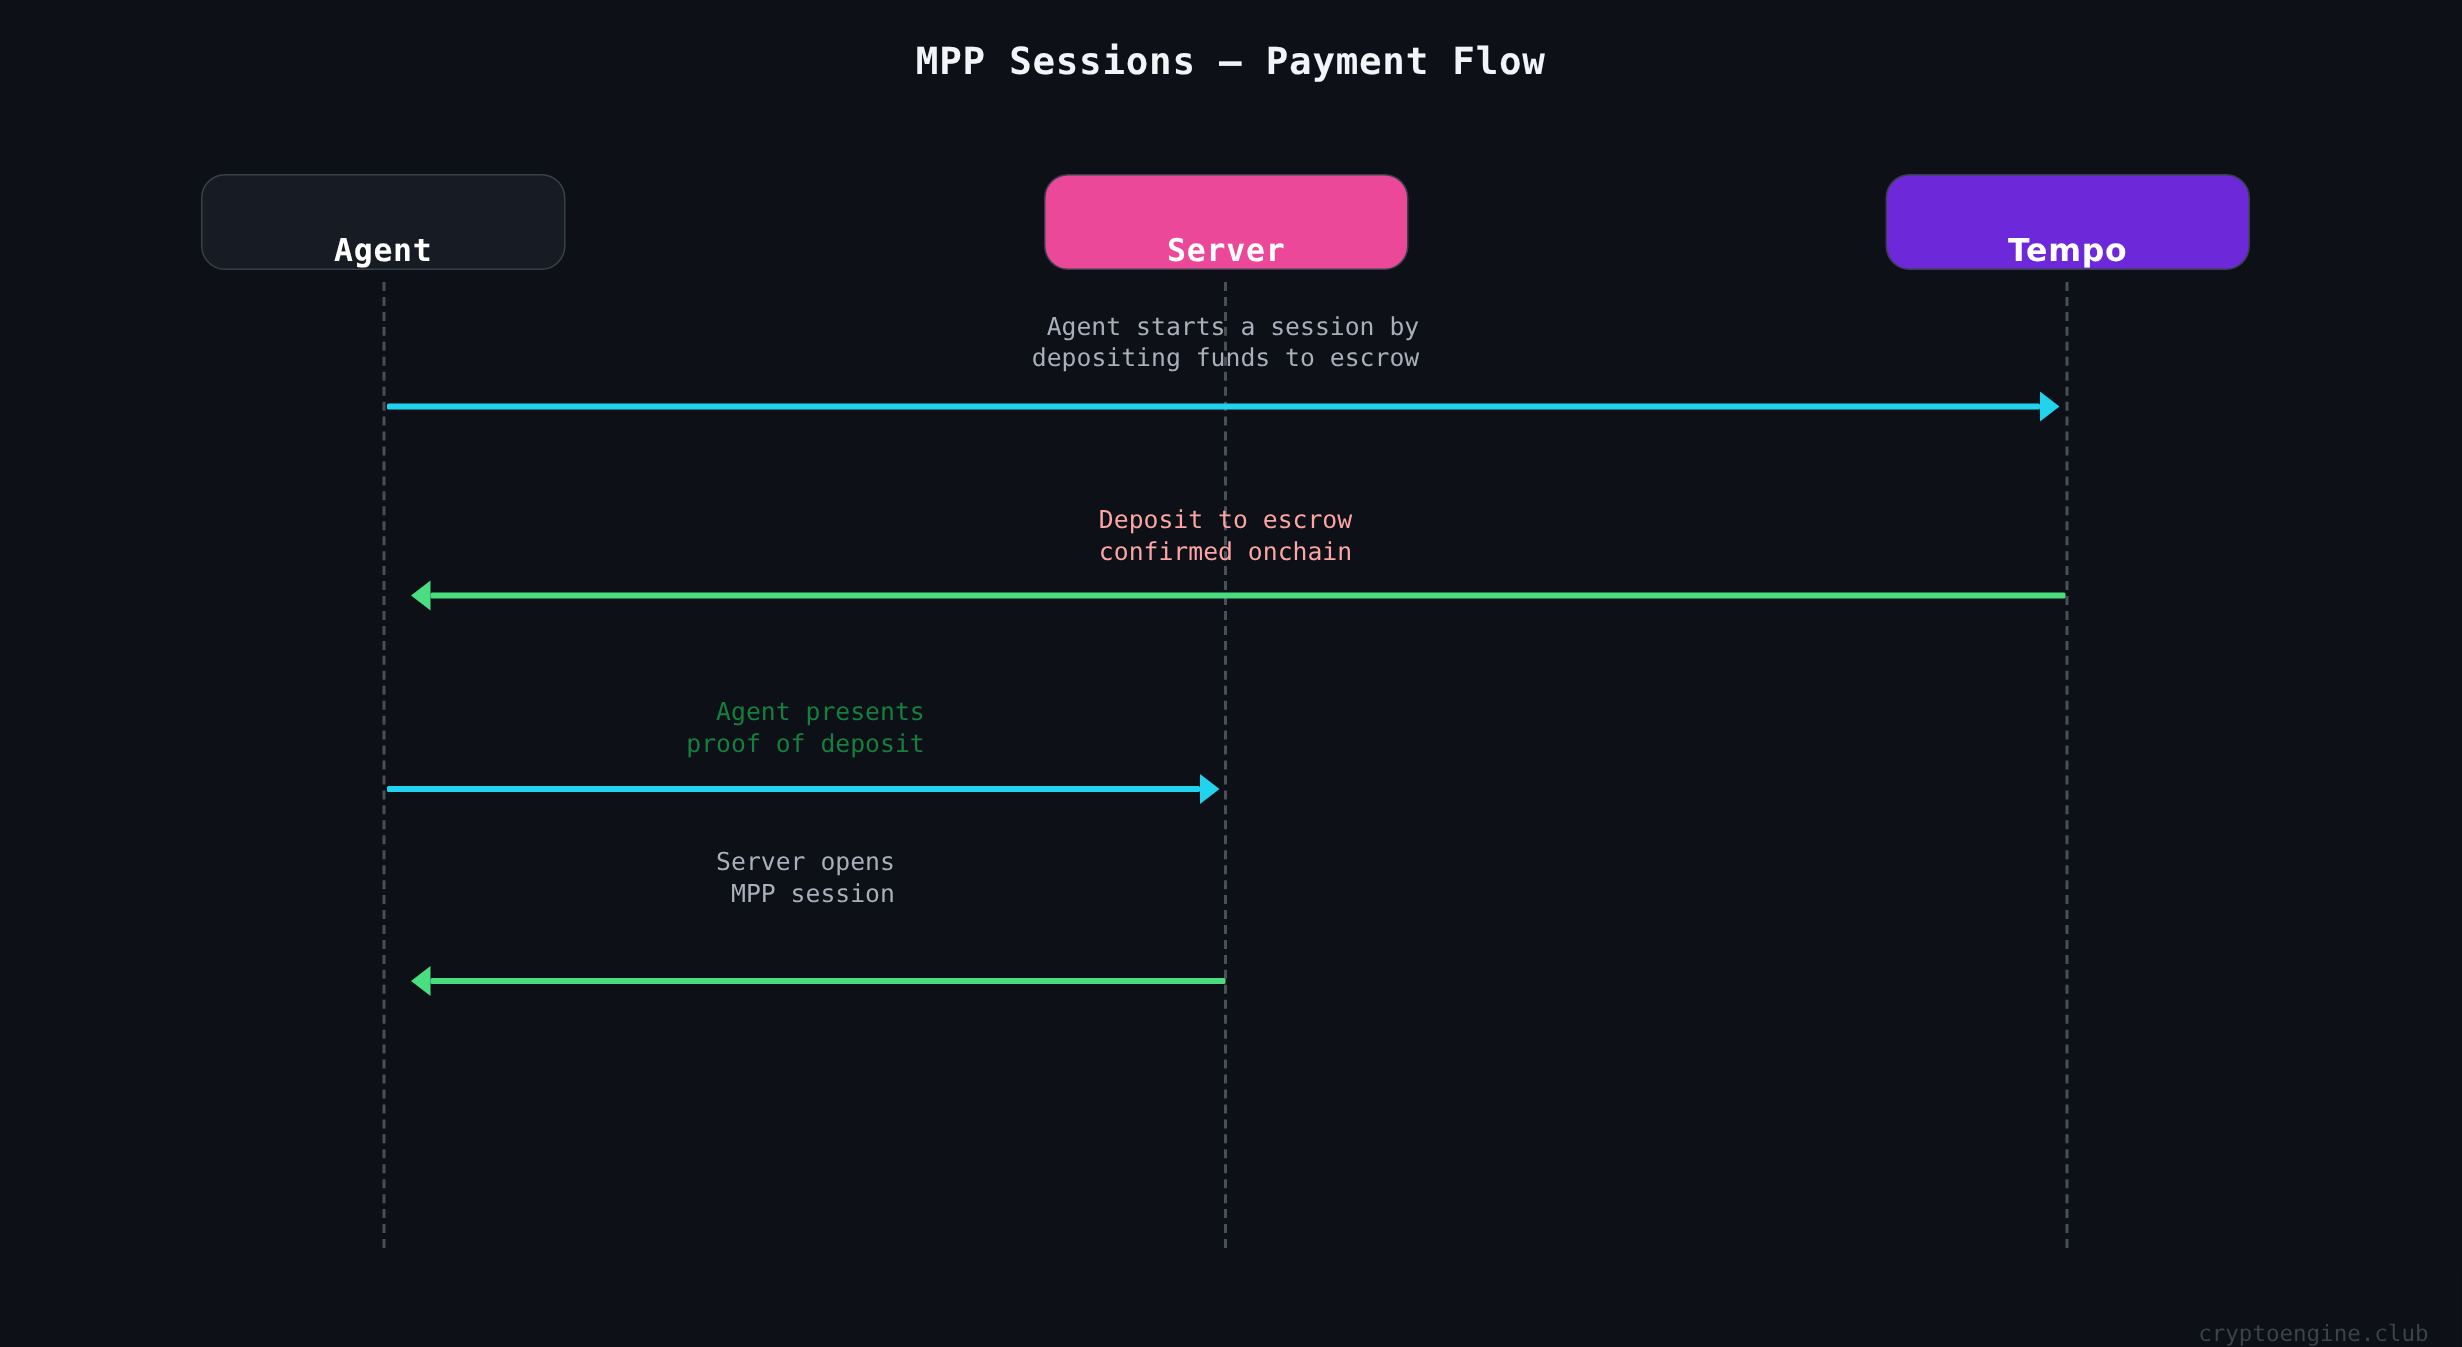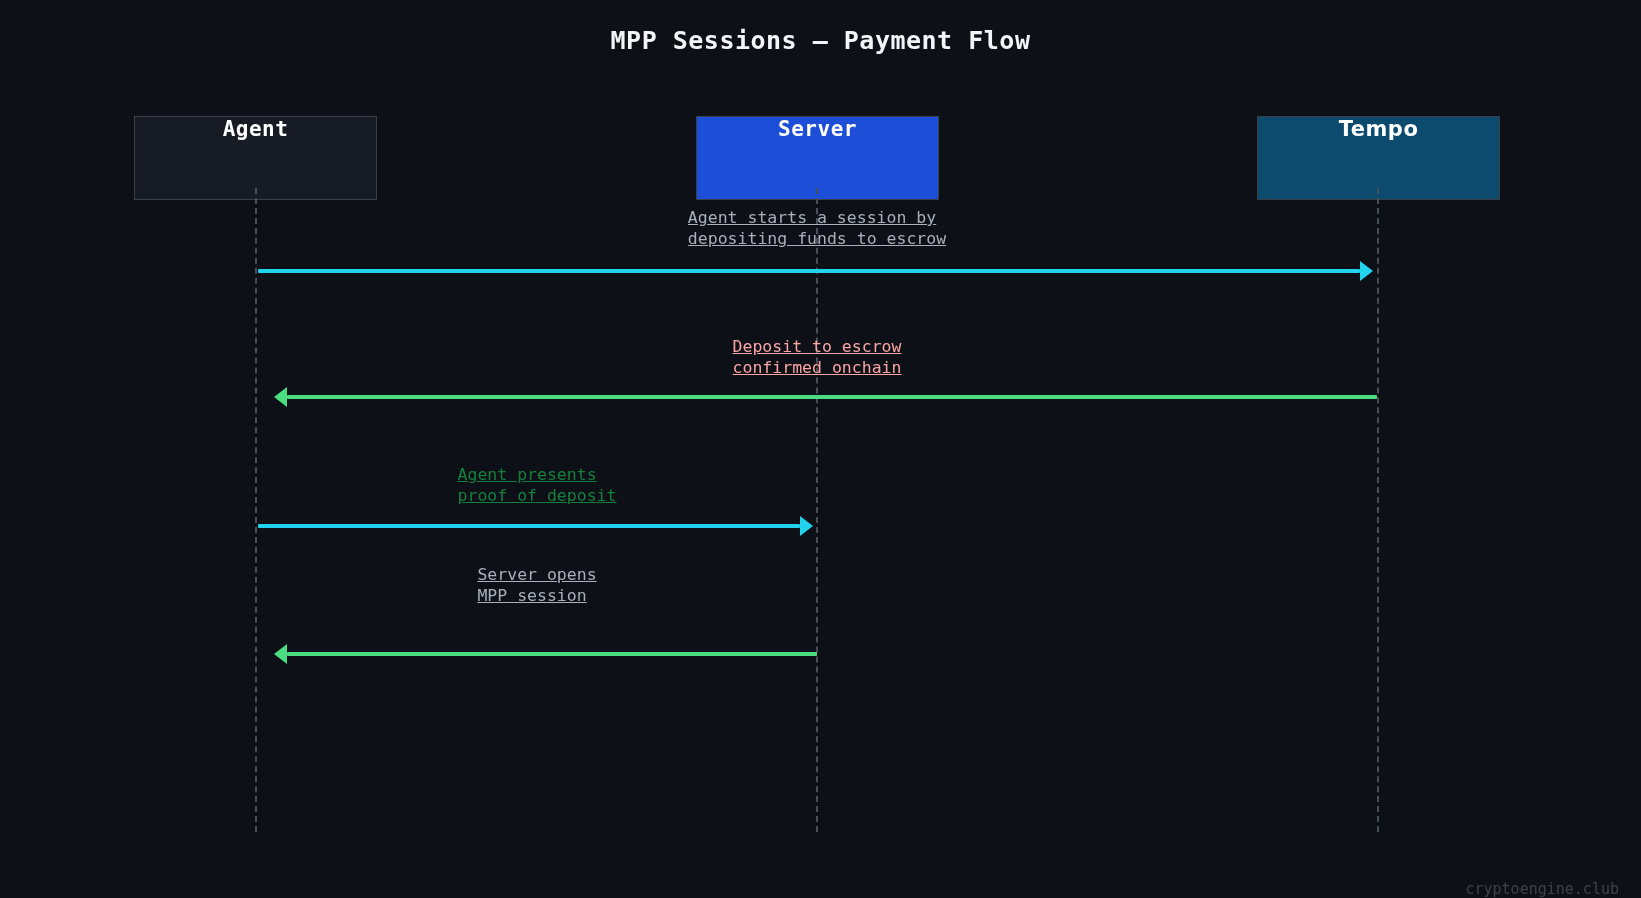--- a/index.html
+++ b/index.html
@@ -27,26 +27,26 @@
     font-size: 25px;
     font-weight: bold;
     letter-spacing: 0.5px;
     font-family: "DejaVu Sans Mono", "Liberation Mono", monospace;
     white-space: pre;
   }
 
   
   .participant {
     position: absolute;
-    height: 84px;
+    height: 64px;
     background: #171b23;
     border: 1.5px solid #3a4049;
-    border-radius: 0;
+    border-radius: 16px;
     display: flex;
-    align-items: flex-start;
+    align-items: flex-end;
     justify-content: center;
     box-sizing: border-box;
   }
   .participant .plabel {
     color: #ffffff;
     font-size: 21px;
     font-weight: bold;
     letter-spacing: 0.5px;
     font-family: "DejaVu Sans Mono", "Liberation Mono", monospace;
     white-space: pre;
@@ -61,25 +61,24 @@
     width: 0;
     border-left: 2px dashed #494f58;
   }
 
   
   .msg-label {
     position: absolute;
     color: #a9b0bb;
     font-size: 16.5px;
     line-height: 20.5px;
-    text-align: left;
+    text-align: right;
     font-family: "DejaVu Sans Mono", "Liberation Mono", monospace;
     white-space: pre;
     transform: translateX(-50%);
-    text-decoration: underline;
   }
   .msg-line {
     position: absolute;
     height: 4px;
     border-radius: 1px;
   }
   .msg-head {
     position: absolute;
     width: 0;
     height: 0;
@@ -105,24 +104,24 @@
 <body>
 
 <div id="stage">
 
   <div id="title">MPP Sessions — Payment Flow</div>
 
   <div id="participants-layer">
       <div class="participant" style="left: 134px; top: 116px; width: 243px; background: rgb(23, 27, 35); border-color: rgb(58, 64, 73);">
         <span class="plabel">Agent</span>
       </div>
-      <div class="participant" style="left: 696px; top: 116px; width: 243px; background: #1d4ed8; border-color: rgb(58, 64, 73);">
+      <div class="participant" style="left: 696px; top: 116px; width: 243px; background: #ec4899; border-color: rgb(58, 64, 73);">
         <span class="plabel">Server</span>
       </div>
-      <div class="participant sans" style="left: 1257px; top: 116px; width: 243px; background: #0c4a6e; border-color: rgb(58, 64, 73);">
+      <div class="participant sans" style="left: 1257px; top: 116px; width: 243px; background: #6d28d9; border-color: rgb(58, 64, 73);">
         <span class="plabel">Tempo</span>
       </div>
     </div>
   <div id="lifelines-layer">
       <div class="lifeline" style="left: 255px; top: 188px; height: 644px; border-left-color: rgb(73, 79, 88);"></div>
       <div class="lifeline" style="left: 816px; top: 188px; height: 644px; border-left-color: rgb(73, 79, 88);"></div>
       <div class="lifeline" style="left: 1377px; top: 188px; height: 644px; border-left-color: rgb(73, 79, 88);"></div>
     </div>
   <div id="messages-layer">
       <div class="msg-label" style="left: 817px; top: 208px; color: rgb(169, 176, 187);">Agent starts a session by

